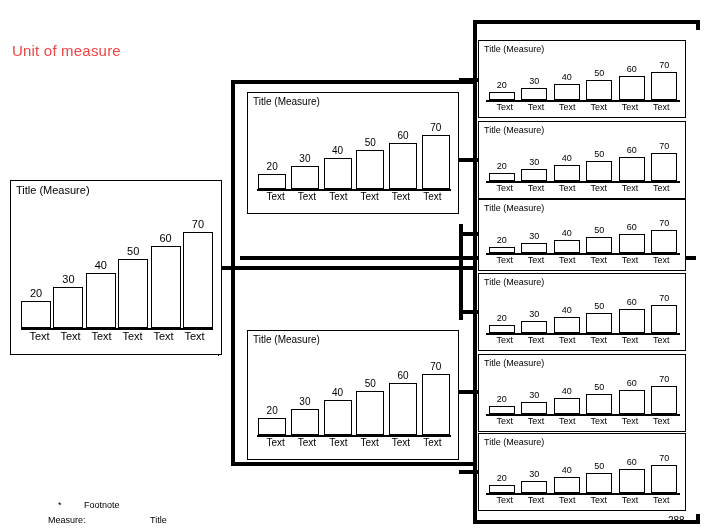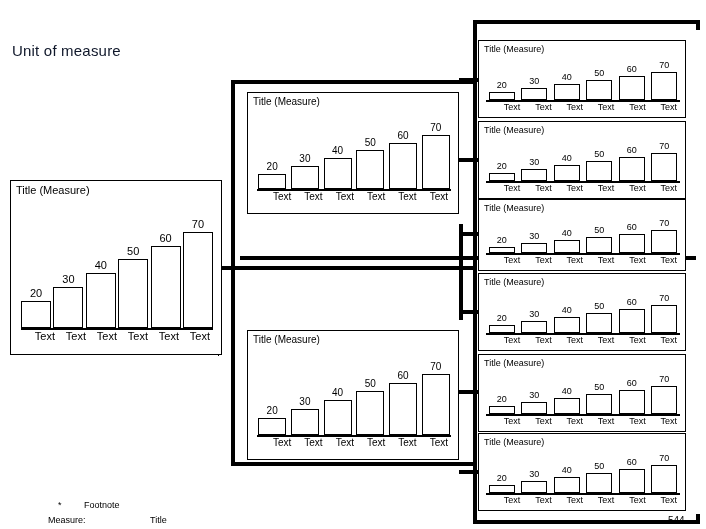--- a/index.html
+++ b/index.html
@@ -3,32 +3,32 @@
 <meta charset="utf-8">
 <style>
   html,body{margin:0;padding:0;background:#ffffff;}
   body{width:706px;height:529px;position:relative;overflow:hidden;
        font-family:"Liberation Sans","DejaVu Sans",sans-serif;color:#000;}
 
   .slide{position:absolute;left:0;top:0;width:706px;height:529px;}
 
   
   .unit-label{position:absolute;left:12px;top:42px;font-size:15px;letter-spacing:.2px;
-              color:#0f172a;white-space:nowrap;}
+              color:#ef4444;white-space:nowrap;}
 
   
   .panel{position:absolute;box-sizing:border-box;border:1px solid #000;background:#fff;}
   .panel-title{position:absolute;left:5px;top:3px;font-size:9px;white-space:nowrap;color:#000;}
   .bars{position:absolute;display:flex;align-items:flex-end;justify-content:space-between;}
   .barcell{position:relative;display:flex;flex-direction:column;align-items:center;justify-content:flex-end;height:100%;}
   .barval{font-size:9px;line-height:1;margin-bottom:2px;white-space:nowrap;}
   .bar{box-sizing:border-box;border:1px solid #000;background:#fff;width:100%;}
   .axis{position:absolute;background:#000;}
   .cats{position:absolute;display:flex;justify-content:space-between;}
-  .catcell{text-align:right;font-size:9px;line-height:1;white-space:nowrap;}
+  .catcell{text-align:center;font-size:9px;line-height:1;white-space:nowrap;}
 
   
   .lineT{position:absolute;background:#000;}   
   .lineN{position:absolute;background:#000;}   
 
   
   .foot{position:absolute;font-size:9px;white-space:nowrap;color:#000;}
   .pagenum{position:absolute;font-size:10px;color:#000;white-space:nowrap;}
 </style>
 </head>
@@ -403,14 +403,14 @@
           <div class="catcell" style="width: 31.3333px; font-size: 9px;">Text</div>
         </div>
       </div>
     </div>
 
   <div class="foot" style="left:58px;top:500px;">*</div>
   <div class="foot" style="left:84px;top:500px;">Footnote</div>
   <div class="foot" style="left:48px;top:515px;">Measure:</div>
   <div class="foot" style="left:150px;top:515px;">Title</div>
 
-  <div class="pagenum" style="left:668px;top:515px;">544</div>
+  <div class="pagenum" style="left:668px;top:515px;">288</div>
 </div>
 
 </body></html>

